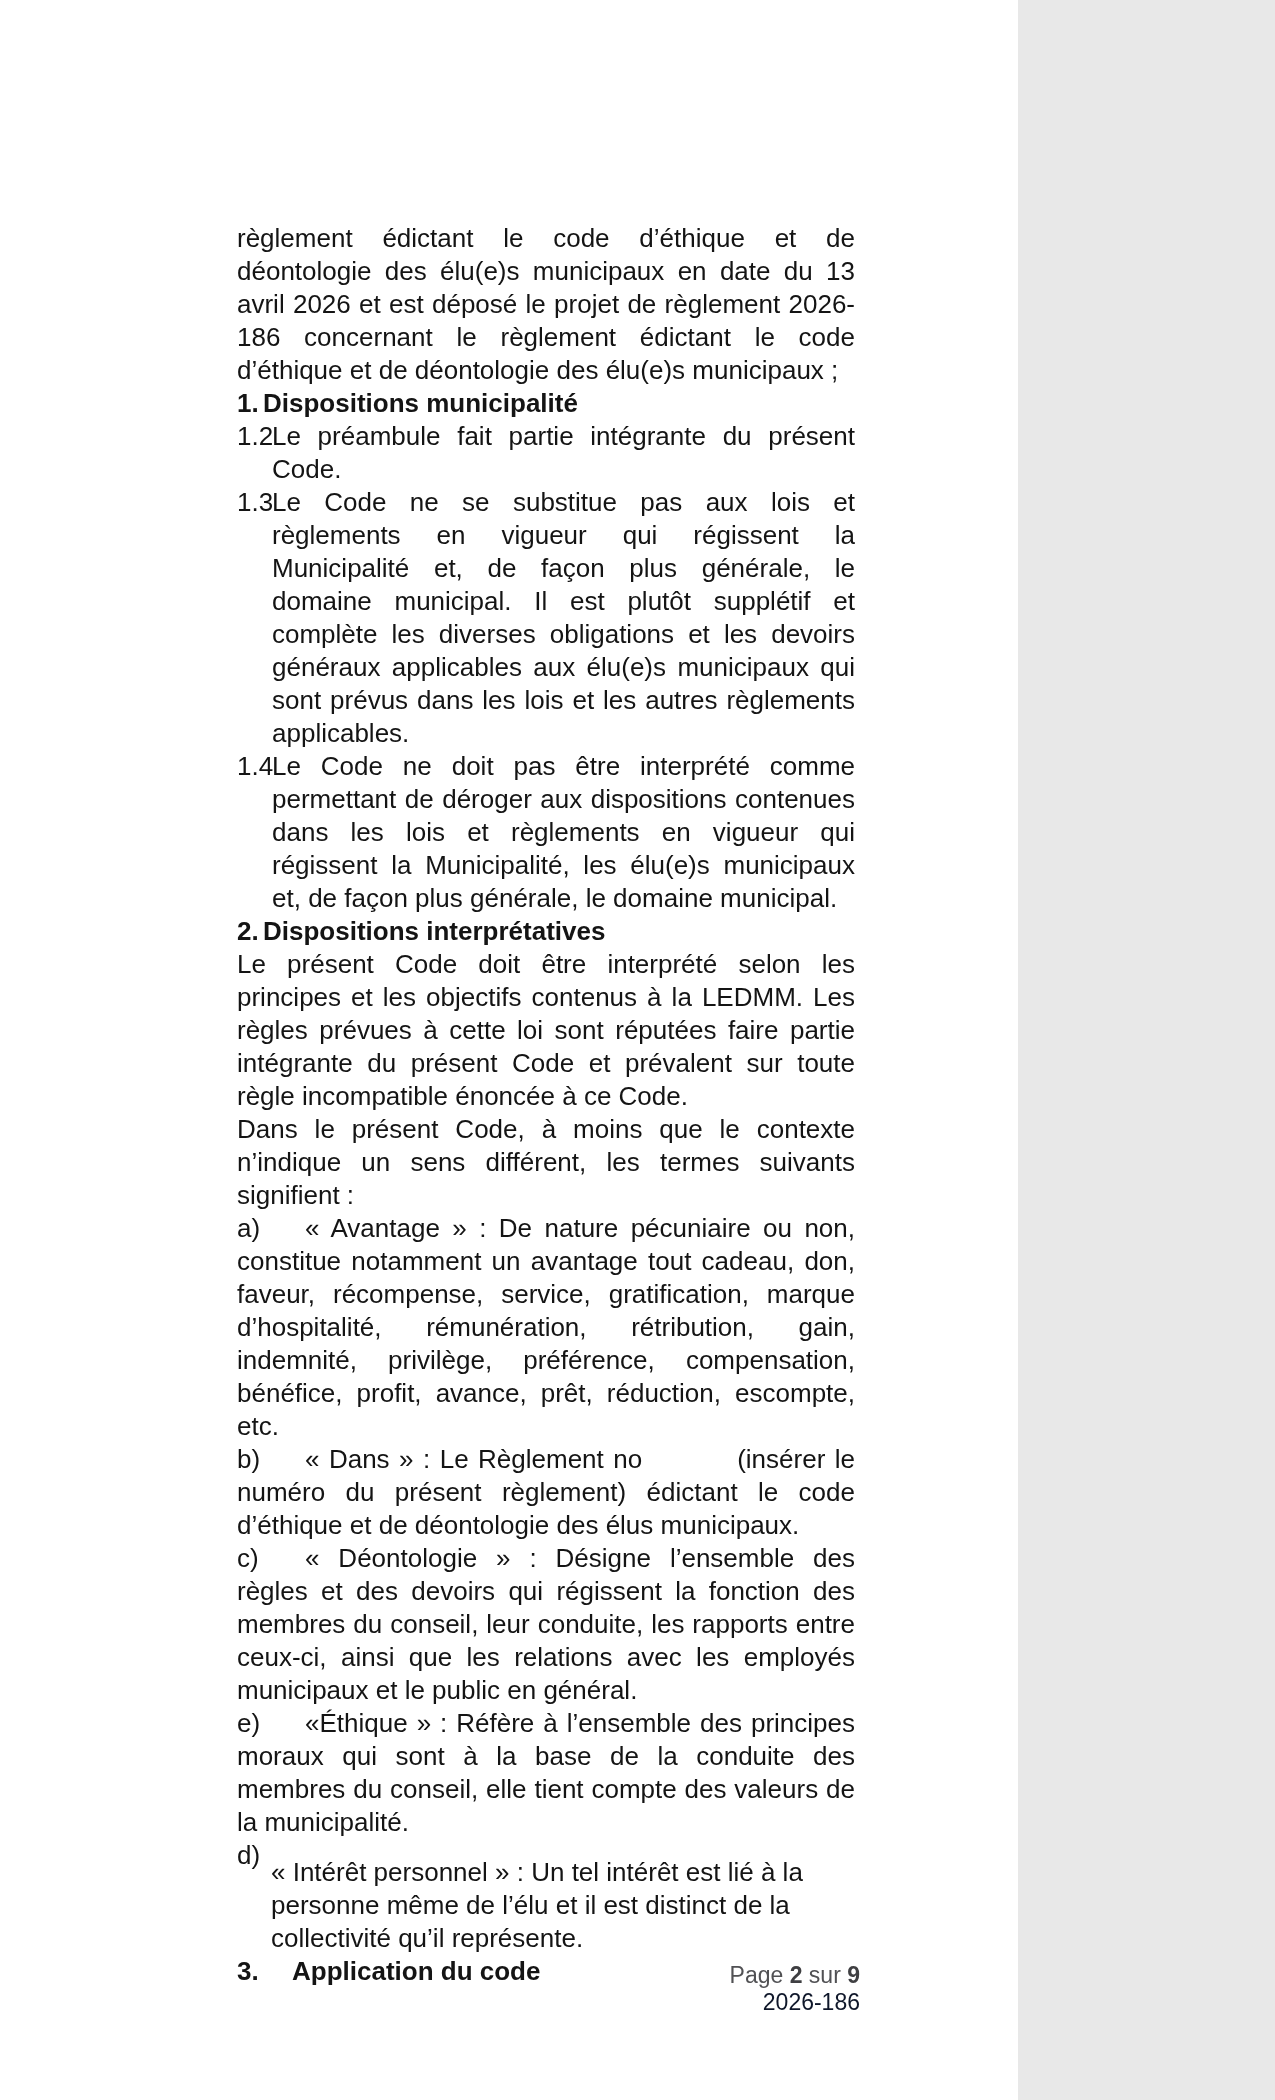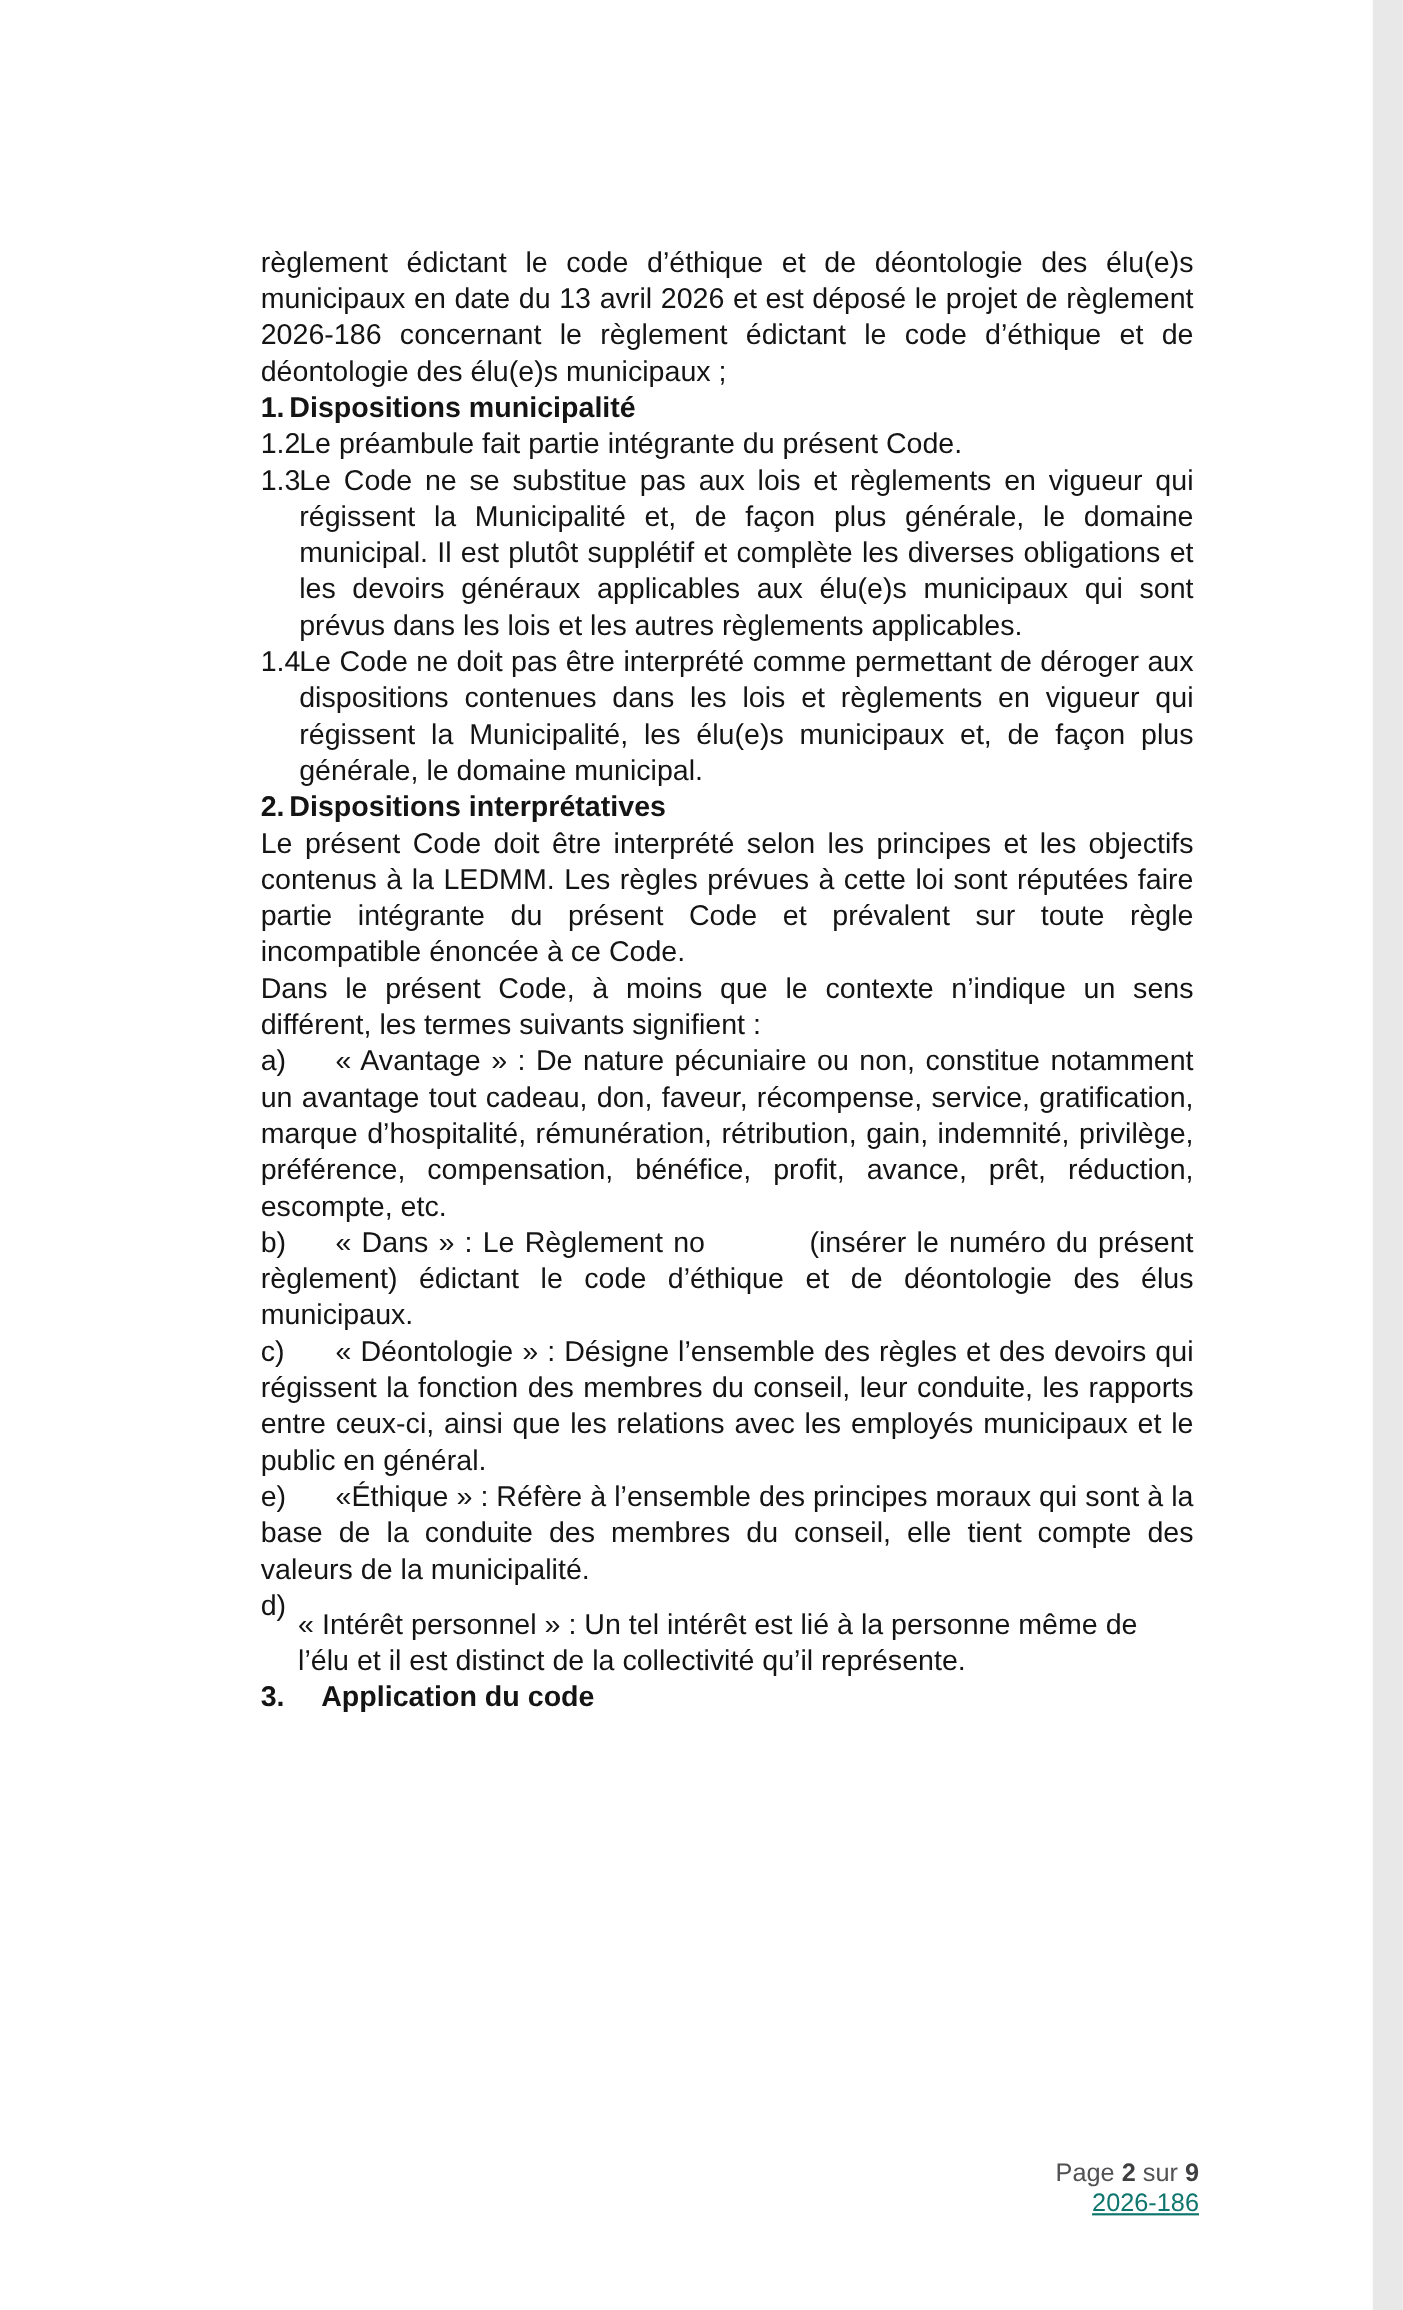--- a/index.html
+++ b/index.html
@@ -1,18 +1,18 @@
 <!DOCTYPE html>
 <html><head>
 <meta charset="utf-8">
 <style>
   html,body { margin:0; padding:0; background:#e8e8e8; }
   .page {
     position:relative;
-    width:1248px; height:2100px;
+    width:1018px; height:2100px;
     background:#ffffff;
     font-family:"Liberation Sans", sans-serif;
     color:#141414;
     overflow:hidden;
   }
   .content {
     position:absolute;
     left:237px; right:163px; top:222px;
   }
   .content p, .content div.h, .content div.sub, .content div.ditem { margin:0; }
@@ -61,21 +61,21 @@
   .mb-h3   { margin-bottom:32px; }
 
   .footer {
     position:absolute;
     right:158px; top:1962px;
     text-align:right;
     font-size:23px; line-height:27px;
     color:#515154;
   }
   .footer .fnum { font-weight:bold; color:#3f3f42; }
-  .footer .fline2 { color:#0f766e;text-decoration:underline; }
+  .footer .fline2 { color:#0f172a; }
 </style>
 </head>
 <body>
 
 <div class="page">
   <div class="content">
 
     <p class="para mb-p1">règlement édictant le code d’éthique et de déontologie des élu(e)s municipaux en date du 13 avril 2026 et est déposé le projet de règlement 2026-186 concernant le règlement édictant le code d’éthique et de déontologie des élu(e)s municipaux ;</p>
 
     <div class="h h1 mb-h1">

